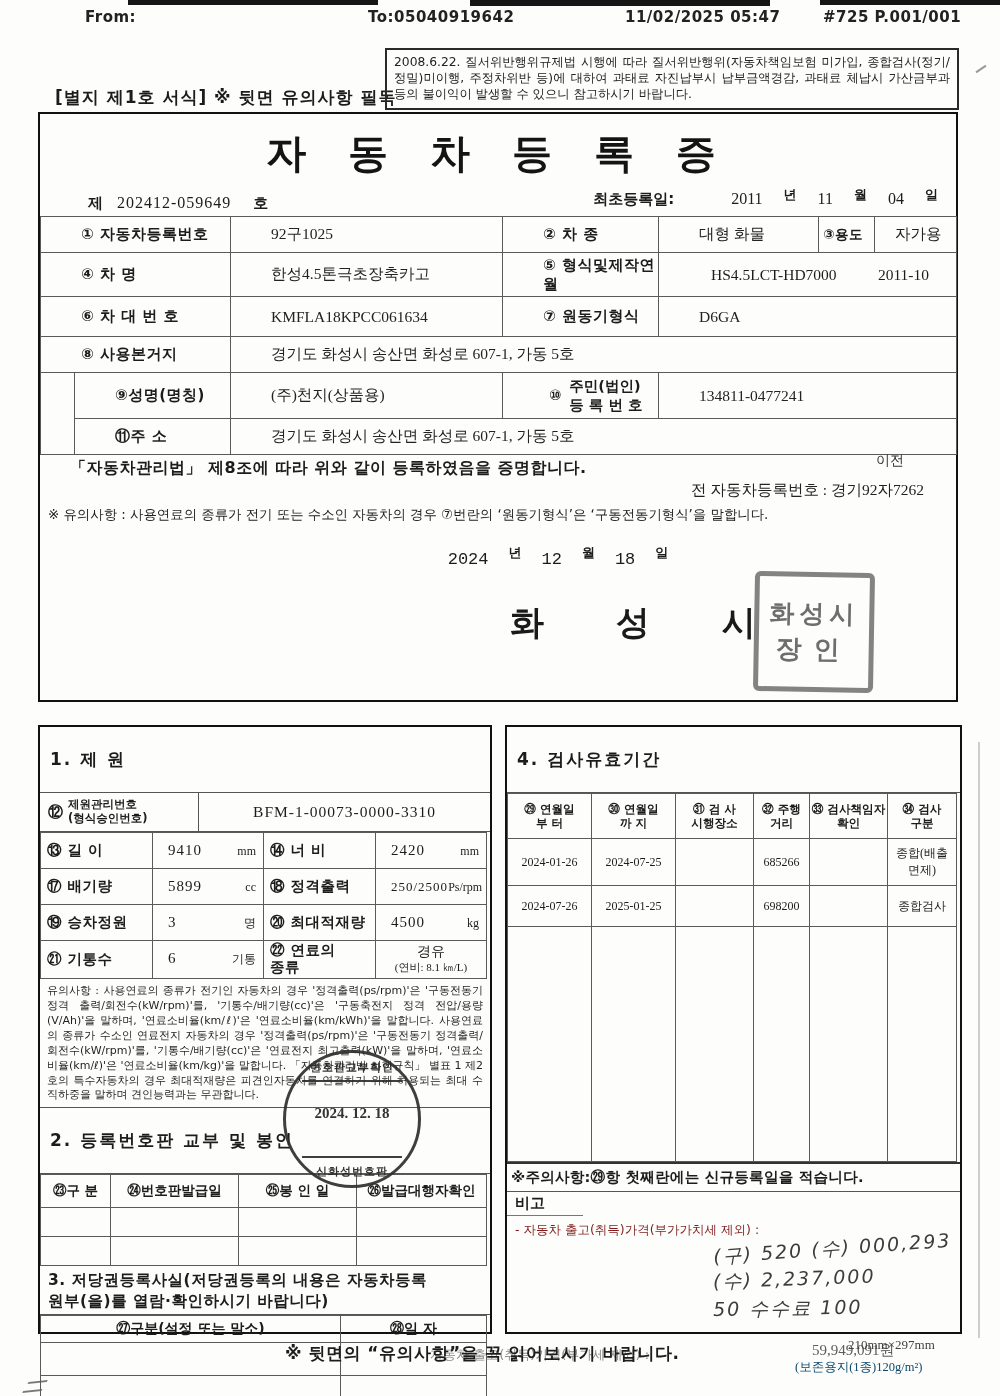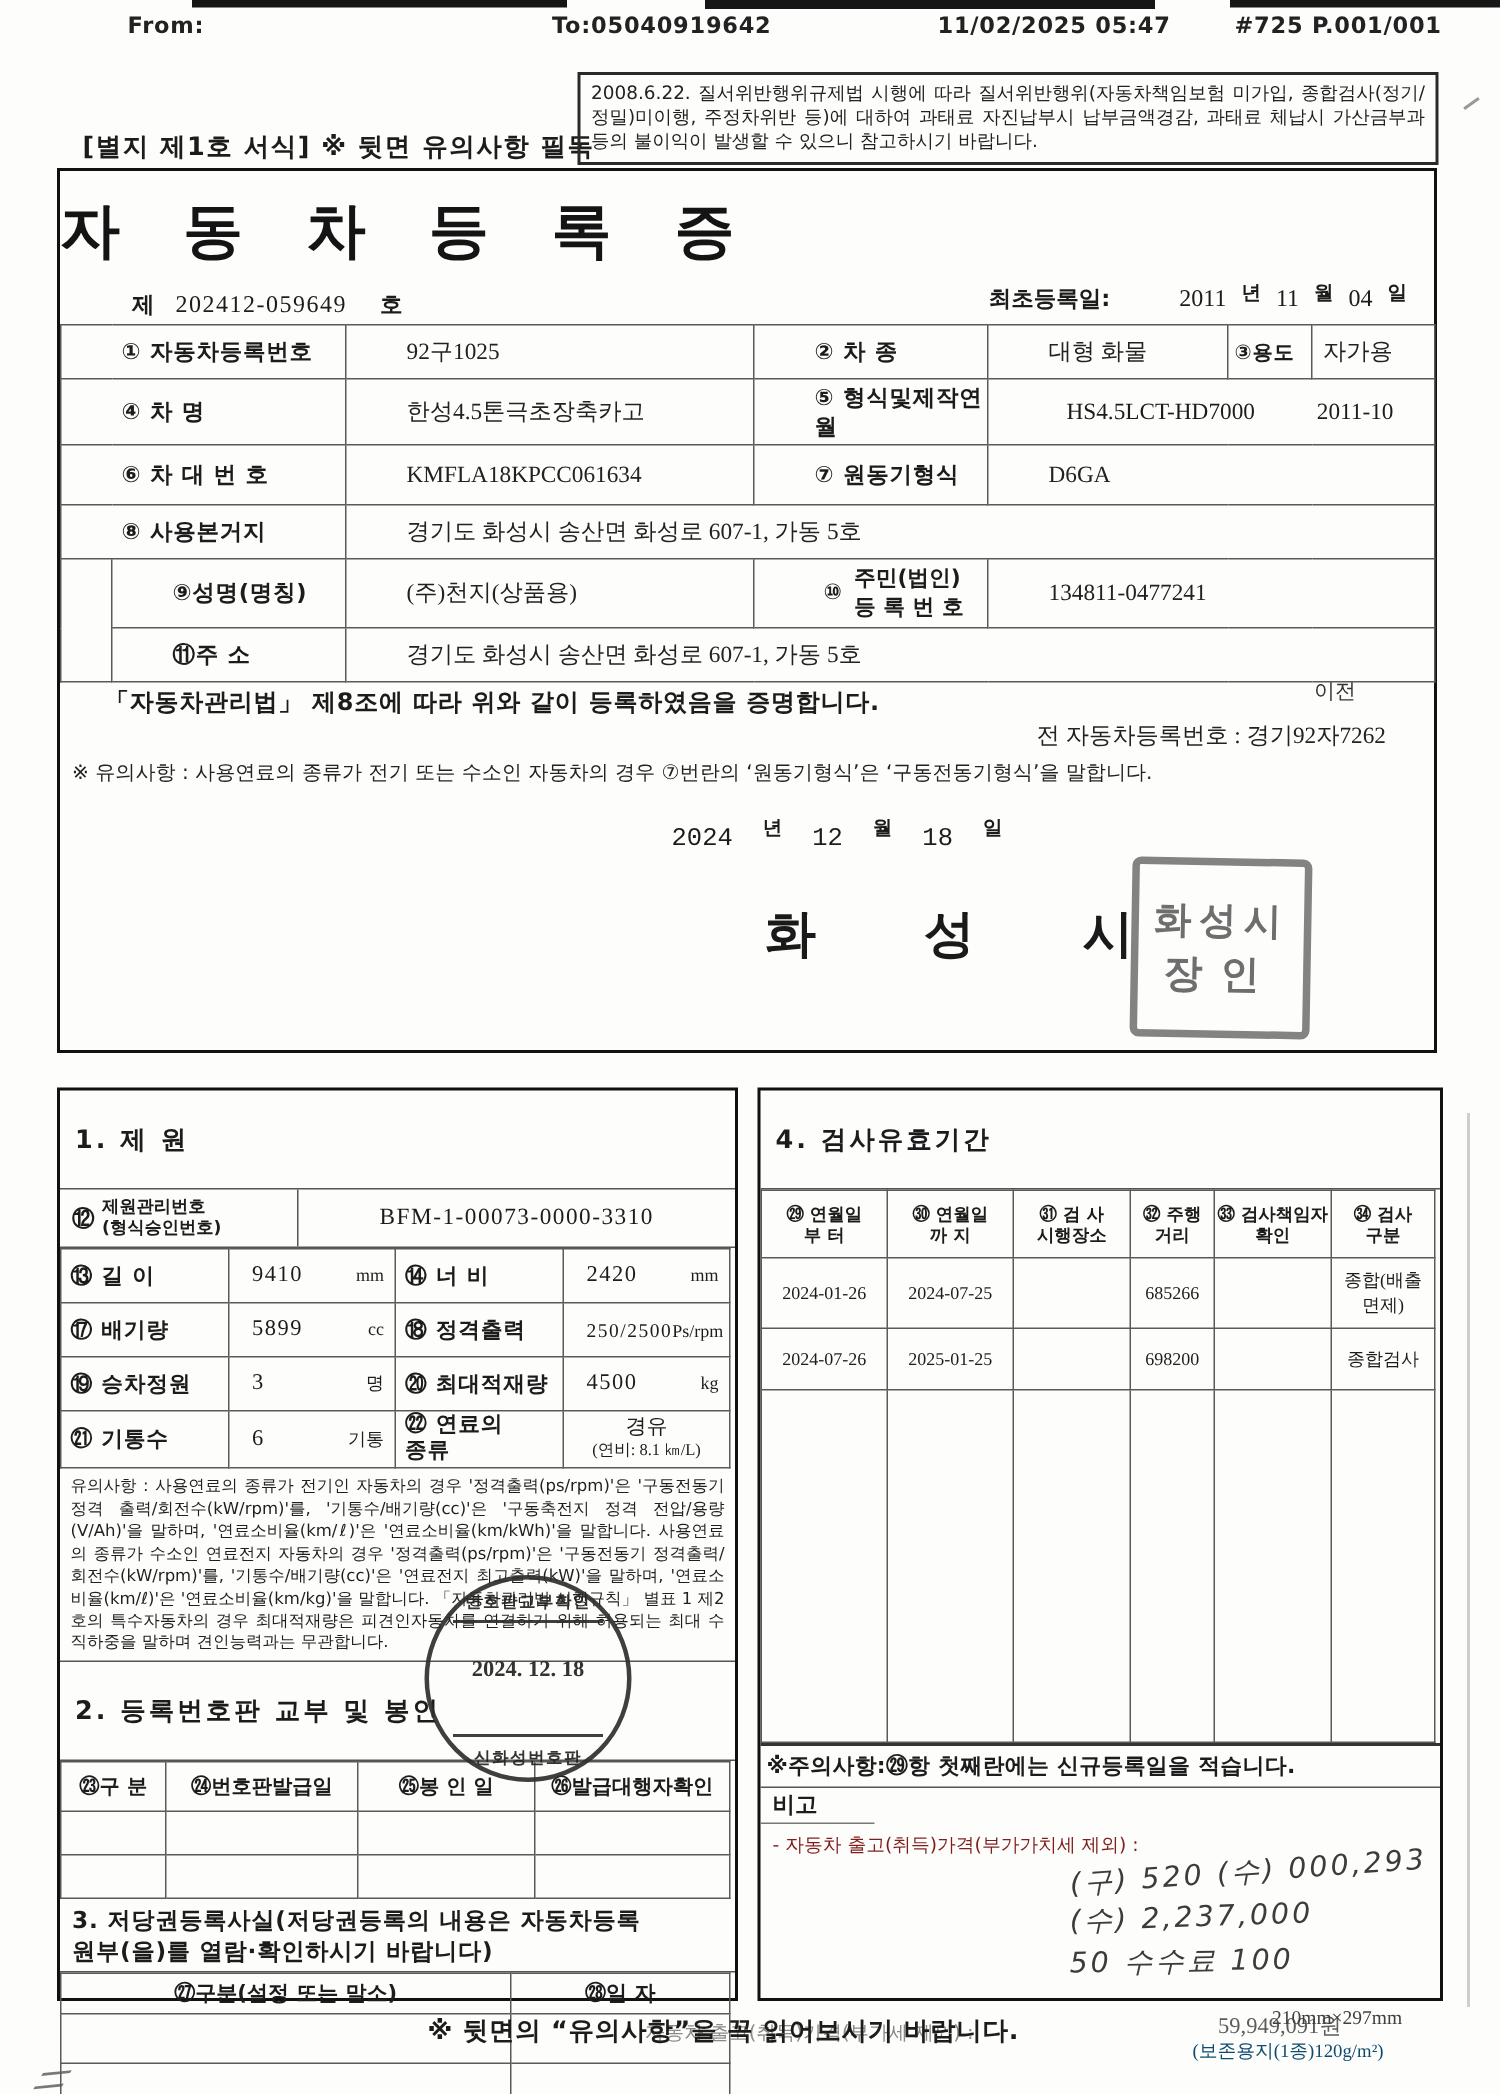--- a/index.html
+++ b/index.html
@@ -25,25 +25,25 @@
   .fax span{position:absolute;white-space:nowrap;}
   .fax .f1{left:85px;} .fax .f2{left:368px;} .fax .f3{left:625px;} .fax .f4{left:823px;}
 
   .form-label{position:absolute;left:55px;top:86px;font-size:17px;font-weight:bold;letter-spacing:1px;}
 
   .notice-box{position:absolute;left:385px;top:48px;width:556px;border:2px solid #2a2a2a;
     padding:5px 7px;font-size:12.3px;line-height:1.3;color:#222;text-align:justify;}
 
   
   .main-box{position:absolute;left:38px;top:112px;width:916px;height:586px;border:2px solid #111;background:transparent;}
-  .cert-title{position:absolute;top:12px;left:0;width:100%;text-align:left;
+  .cert-title{position:absolute;top:12px;left:0;width:100%;text-align:center;
     font-size:40px;font-weight:bold;letter-spacing:14px;color:#141414;}
   .docno{position:absolute;top:80px;left:48px;font-size:15px;font-weight:bold;}
   .docno .num{font-weight:normal;font-size:16px;letter-spacing:1px;padding:0 22px 0 14px;font-family:"Liberation Serif","DejaVu Serif",serif;}
-  .firstreg{position:absolute;top:76px;right:18px;font-size:14px;display:flex;align-items:baseline;gap:10px;}
+  .firstreg{position:absolute;top:76px;right:18px;font-size:14px;display:flex;align-items:baseline;gap:21px;}
   .firstreg .lab{font-weight:bold;font-size:15px;margin-right:36px;}
   .firstreg .v{font-size:16px;font-family:"Liberation Serif","DejaVu Serif",serif;}
   .firstreg .u{font-weight:bold;font-size:13px;position:relative;top:-5px;}
 
   table.main{position:absolute;top:102px;left:0;border-collapse:collapse;table-layout:fixed;width:916px;}
   table.main td{border:1px solid #5a5a5a;vertical-align:middle;overflow:hidden;padding-left:40px;}
   td.lbl{font-weight:bold;font-size:15px;padding-left:8px;letter-spacing:.5px;}
   td.val, .valtxt{font-family:"Liberation Serif","DejaVu Serif",serif;font-size:15.5px;padding-left:12px;color:#222;}
   .owner-cell{text-align:center;font-weight:bold;font-size:15px;line-height:1.25;}
   .f10cell{display:flex;align-items:center;gap:8px;padding-left:6px;font-weight:bold;font-size:14.5px;line-height:1.25;}
@@ -176,21 +176,21 @@
           <col style="width:56px">
           <col style="width:82px">
         </colgroup>
       <tbody>
           <tr style="height:36px">
         <td class="lbl" colspan="2">① 자동차등록번호</td>
         <td class="val">92구1025</td>
         <td class="lbl">②  차      종</td>
         <td class="val">대형 화물</td>
         <td class="lbl" style="font-size:13.5px;padding-left:4px">③용도</td>
-        <td class="val" style="padding-left:7px">자가용</td>
+        <td class="val" style="padding-left:20px">자가용</td>
       </tr>
       <tr style="height:44px">
         <td class="lbl" colspan="2">④ 차          명</td>
         <td class="val">한성4.5톤극초장축카고</td>
         <td class="lbl">⑤ 형식및제작연월</td>
         <td colspan="3">
           <div class="twovals">
             <span>HS4.5LCT-HD7000</span>
             <span>2011-10</span>
           </div>

